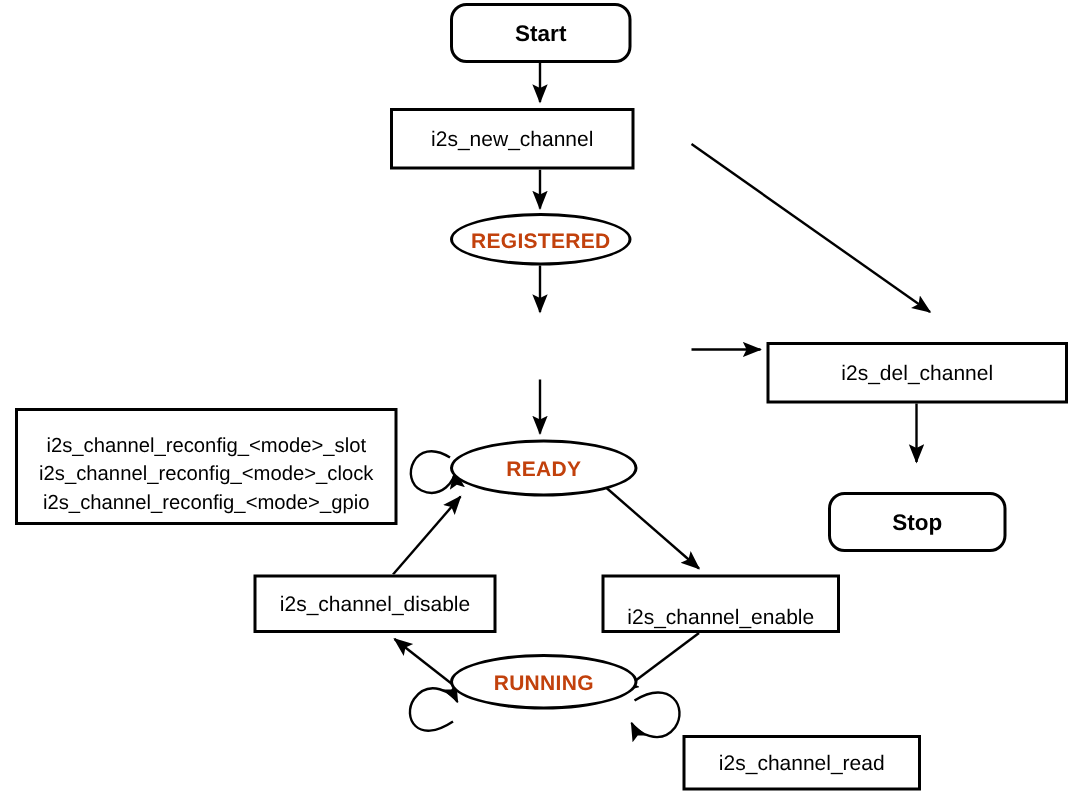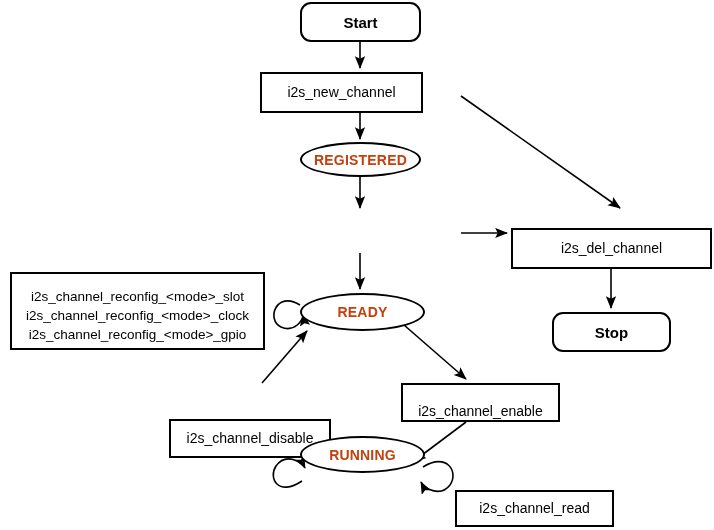--- a/index.html
+++ b/index.html
@@ -121,35 +121,35 @@
 
   <div class="state" style="left:300px; top:142px; width:121px; height:35px;">
     <span>REGISTERED</span>
   </div>
 
 
   <div class="node process" style="left:511px; top:212px; width:201px; height:41px;margin-top:16px;">
     <span>i2s_del_channel</span>
   </div>
 
-  <div class="node terminal" style="left:552px; top:312px; width:119px; height:40px;">
+  <div class="node terminal" style="left:552px; top:328px; width:119px; height:40px;">
     <span>Stop</span>
   </div>
 
   <div class="node process" style="left:10px; top:272px; width:255px; height:78px; align-items:center;">
     <span class="multiline">i2s_channel_reconfig_&lt;mode&gt;_slot
 i2s_channel_reconfig_&lt;mode&gt;_clock
 i2s_channel_reconfig_&lt;mode&gt;_gpio</span>
   </div>
 
   <div class="state" style="left:300px; top:293px; width:125px; height:38px;">
     <span>READY</span>
   </div>
 
-  <div class="node process" style="left:169px; top:383px; width:162px; height:39px;margin-top:36px;">
+  <div class="node process" style="left:169px; top:383px; width:162px; height:39px;">
     <span>i2s_channel_disable</span>
   </div>
 
   <div class="node process" style="left:401px; top:383px; width:159px; height:39px;align-items:flex-end;">
     <span>i2s_channel_enable</span>
   </div>
 
   <div class="state" style="left:300px; top:436px; width:125px; height:37px;">
     <span>RUNNING</span>
   </div>

